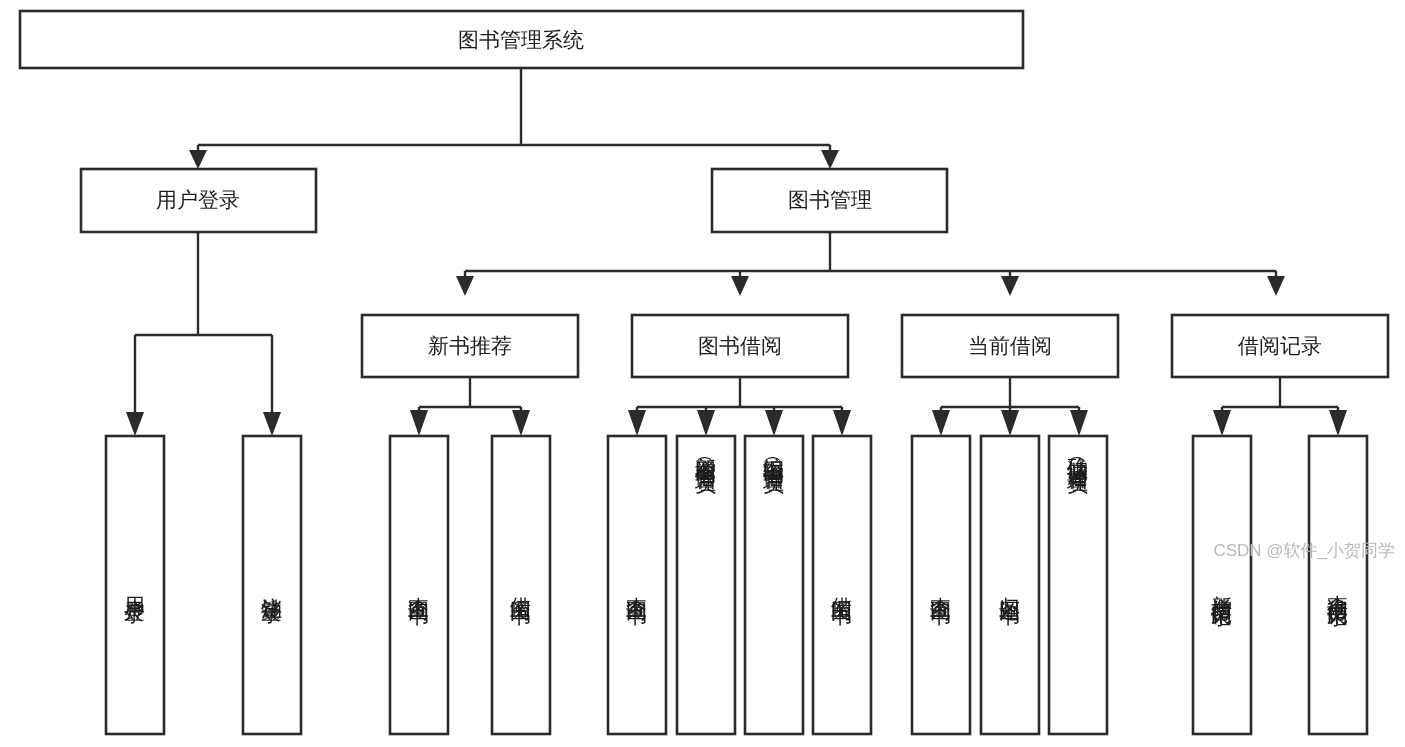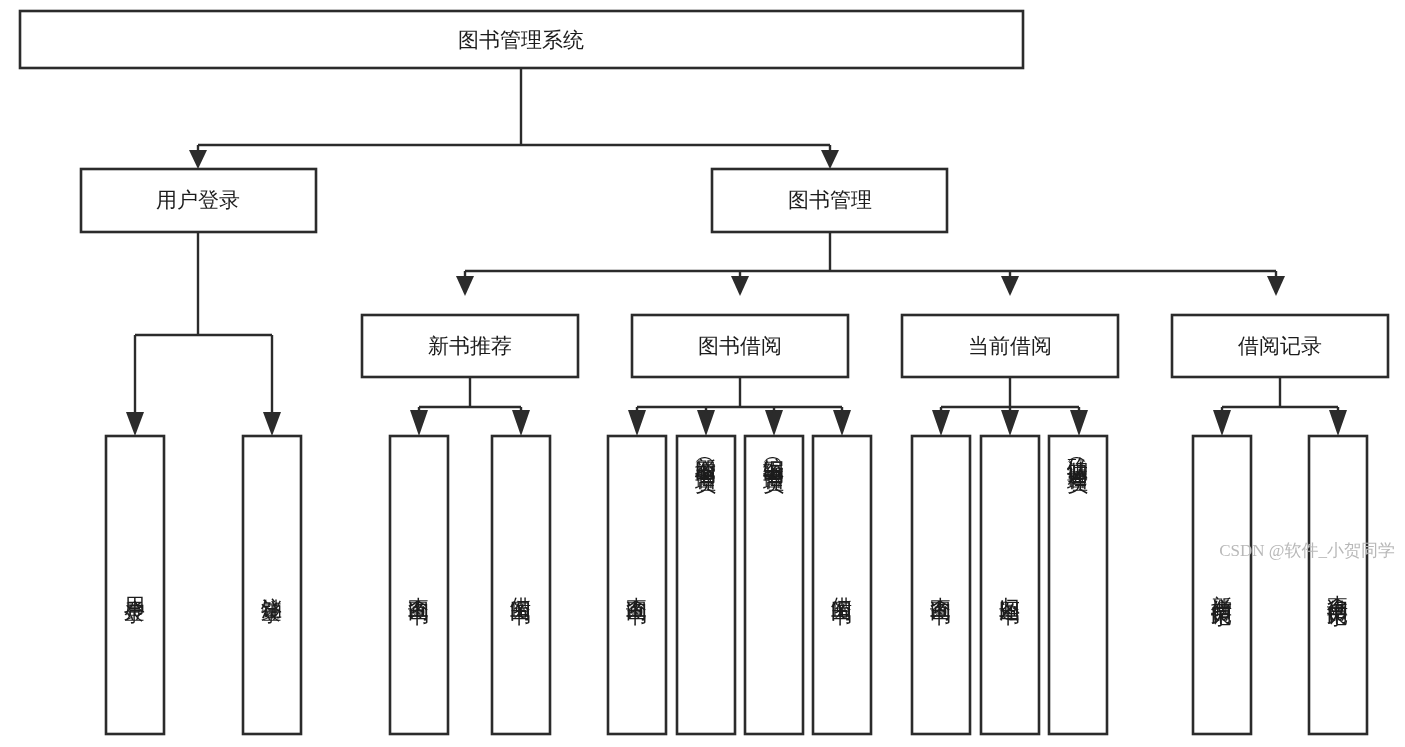--- a/index.html
+++ b/index.html
@@ -66,21 +66,21 @@
   }
   .leaf-label.top-aligned {
     justify-content: flex-start;
     padding-top: 4px;
     box-sizing: border-box;
   }
   #watermark {
     position: absolute;
     right: 10px;
     bottom: 3px;
-    font-family: Liberation Serif, serif;
+    font-family: Liberation Sans, sans-serif;
     font-size: 17px;
     color: #b8b8b8;
     white-space: nowrap;
     pointer-events: none;
   }
 </style>
 </head>
 <body>
 
 <div id="diagram-root">

